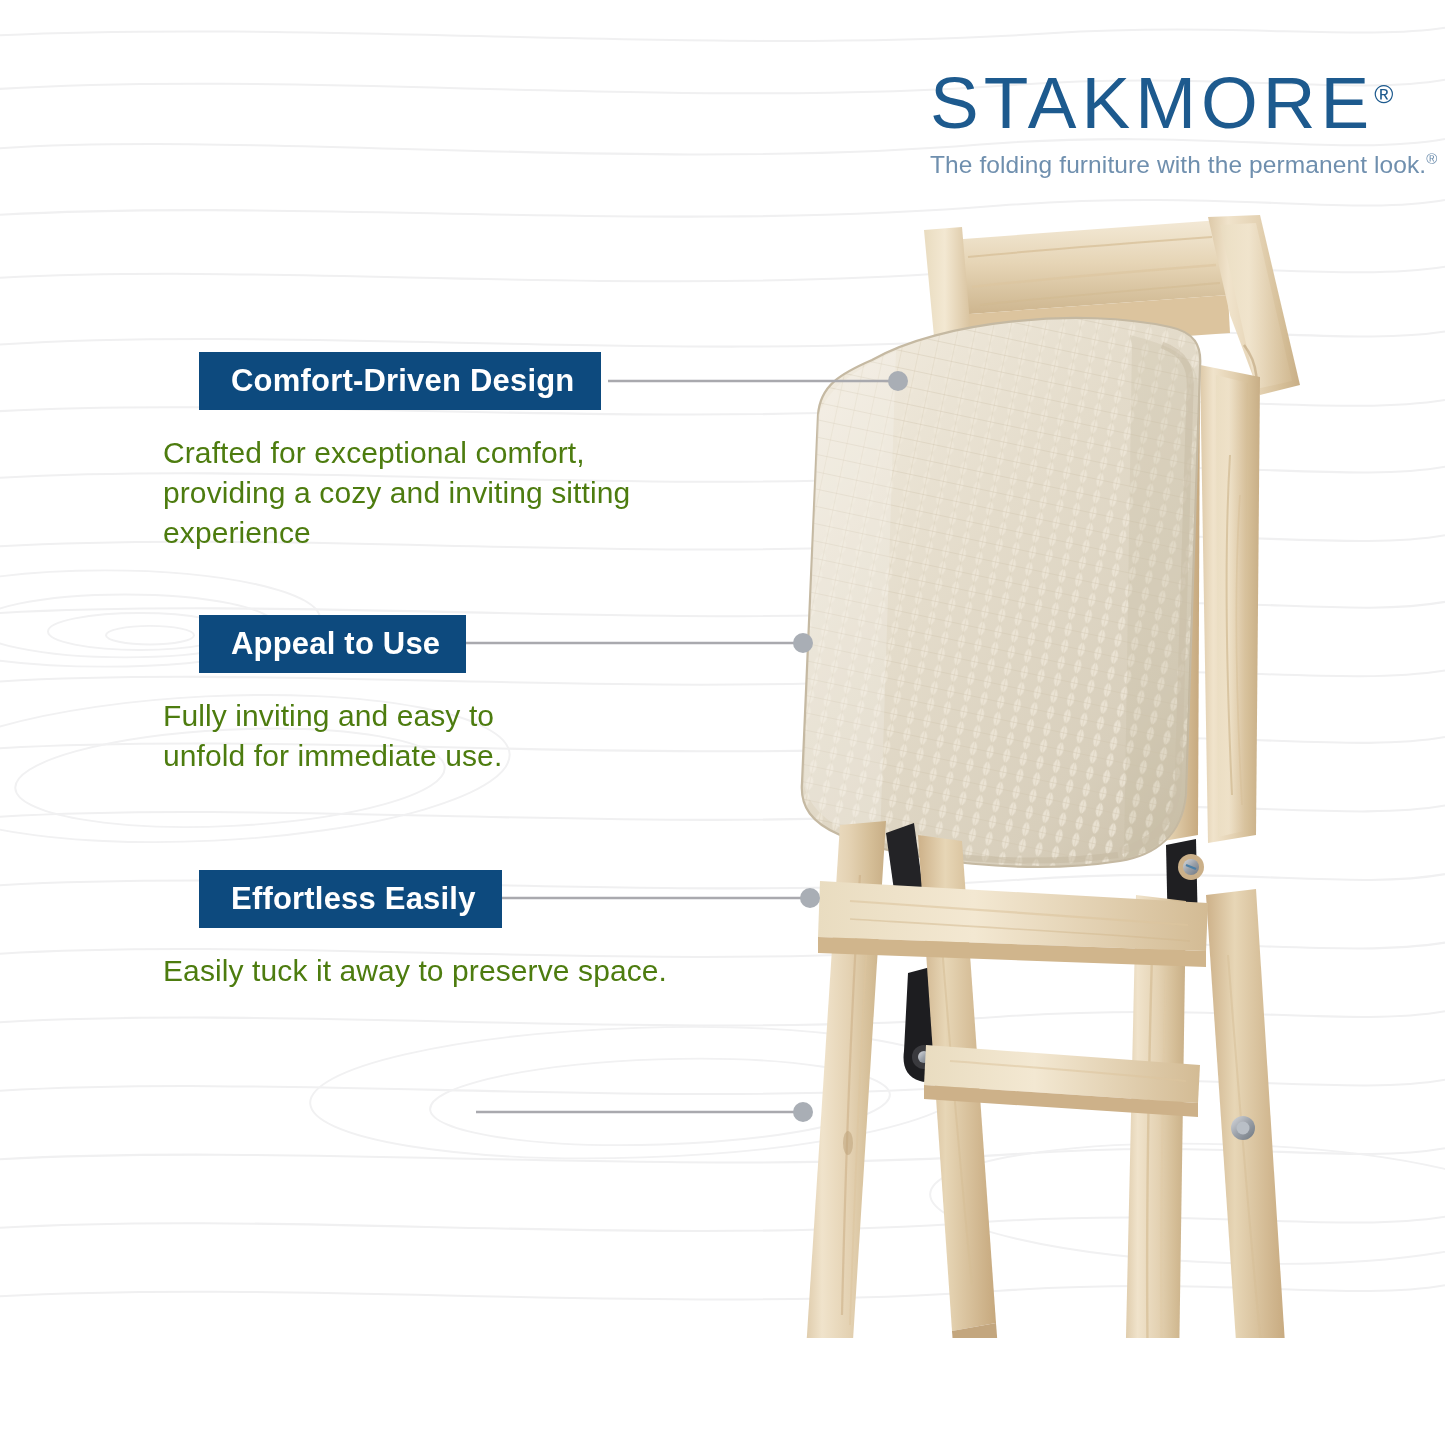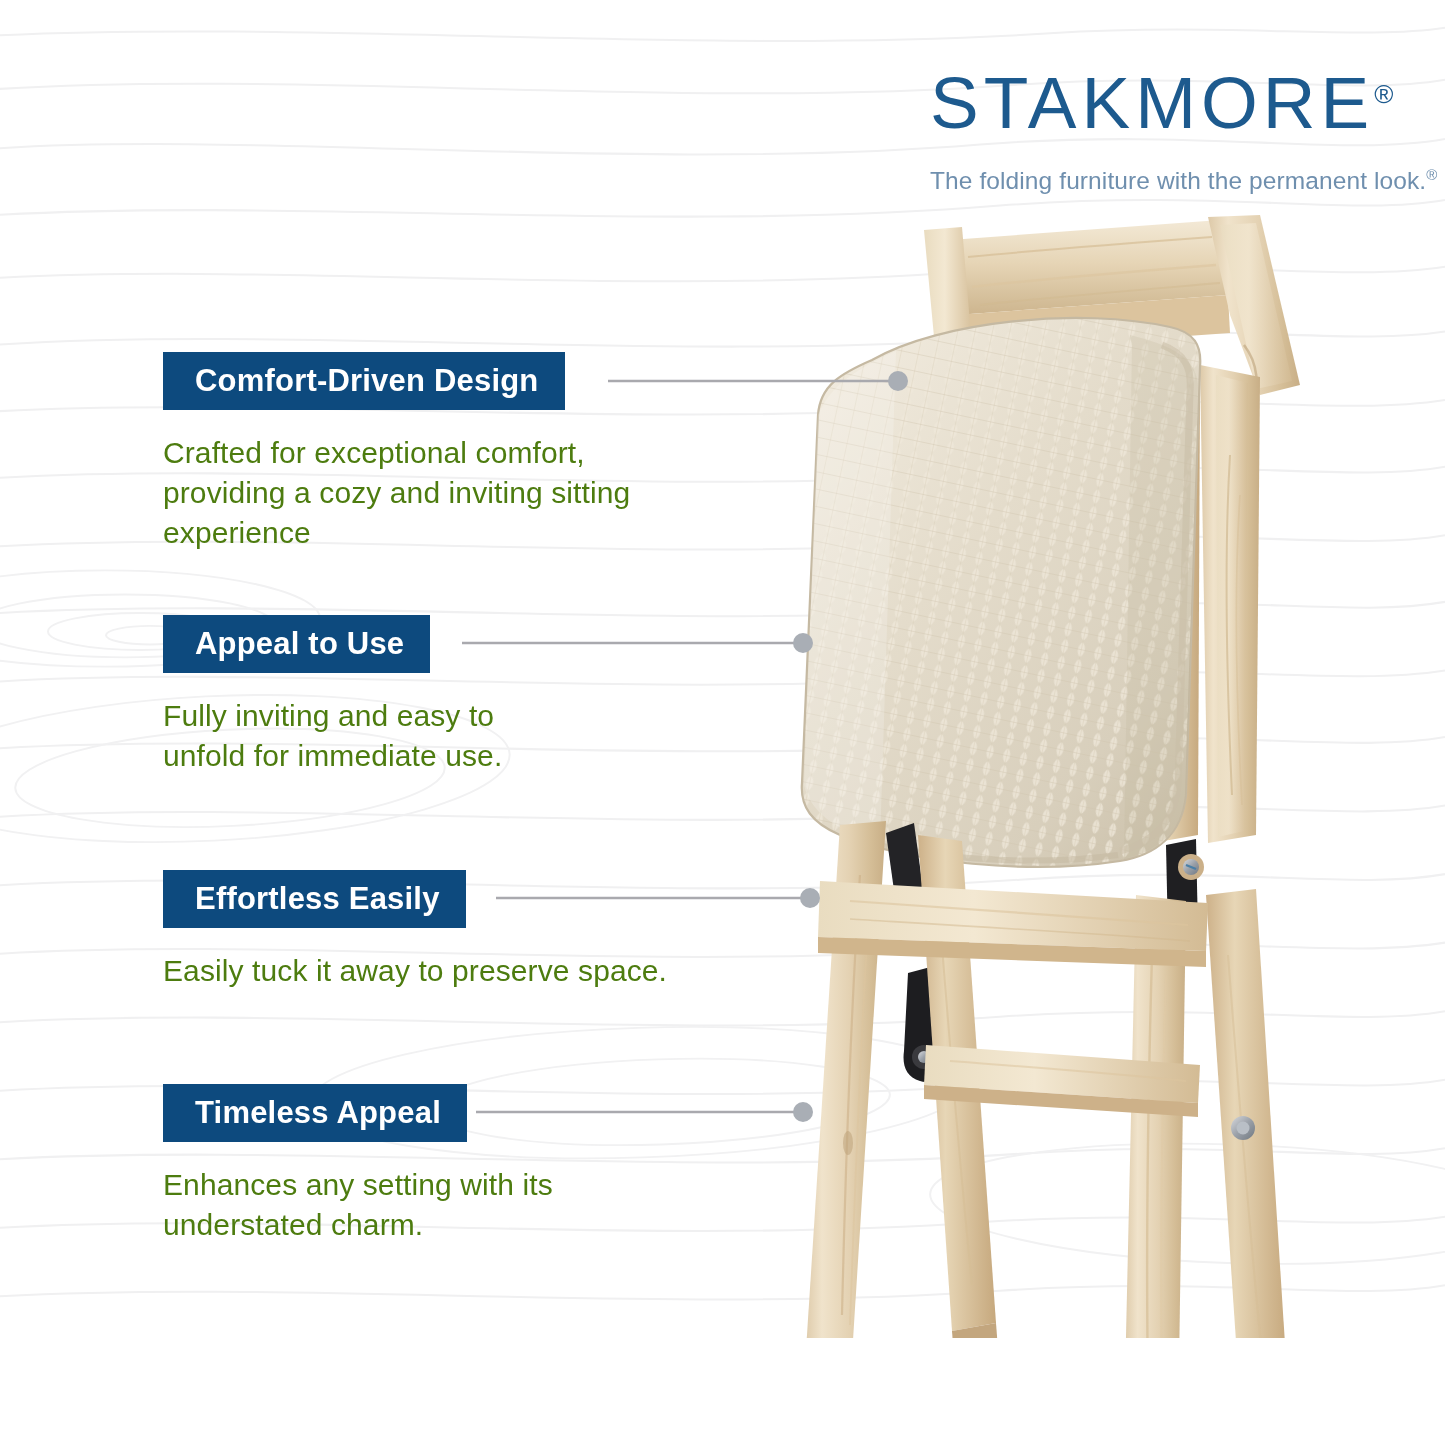--- a/index.html
+++ b/index.html
@@ -16,31 +16,31 @@
 
   
   .logo-block{position:absolute;left:930px;top:66px;width:455px;text-align:center;}
   .logo-word{
     font-family:"Liberation Sans", sans-serif;
     font-size:73px;letter-spacing:5px;font-weight:300;
     color:#1d5a8e;line-height:1;white-space:nowrap;position:relative;display:inline-block;
   }
   .logo-reg{font-size:26px;vertical-align:super;letter-spacing:0;}
   .logo-tag{
-    margin-top:27px;font-size:24.5px;color:#6f8fae;font-weight:400;
+    margin-top:11px;font-size:24.5px;color:#6f8fae;font-weight:400;
     letter-spacing:.1px;white-space:nowrap;
   }
   .logo-tag .tm{font-size:15px;vertical-align:super;}
 
   
   .callout{position:absolute;left:163px;}
   .badge{
     display:inline-block;background:#0d4a7e;color:#ffffff;
     font-size:31px;font-weight:700;letter-spacing:.2px;
-    padding:13px 26px 14px 32px;line-height:1.0;white-space:nowrap;
+    padding:13px 26px 14px 32px;line-height:1.0;white-space:nowrap;margin-left:36px;
   }
   .desc{
     margin-top:23px;color:#4d7c0f;font-size:30px;line-height:1.33;
     font-weight:400;letter-spacing:.1px;max-width:470px;white-space:pre-line;
   }
 
   
   .leaders{position:absolute;inset:0;pointer-events:none;}
 
   
@@ -270,19 +270,14 @@
     <div class="badge">Appeal to Use</div>
     <div class="desc">Fully inviting and easy to
 unfold for immediate use.</div>
   </div>
 
   <div class="callout" style="top:870px;">
     <div class="badge">Effortless Easily</div>
     <div class="desc" style="max-width:560px;">Easily tuck it away to preserve space.</div>
   </div>
 
-  <div class="callout" style="top:1084px;">
-    <div class="badge">Timeless Appeal</div>
-    <div class="desc">Enhances any setting with its
-understated charm.</div>
-  </div>
 
 </div>
 
 </body></html>

